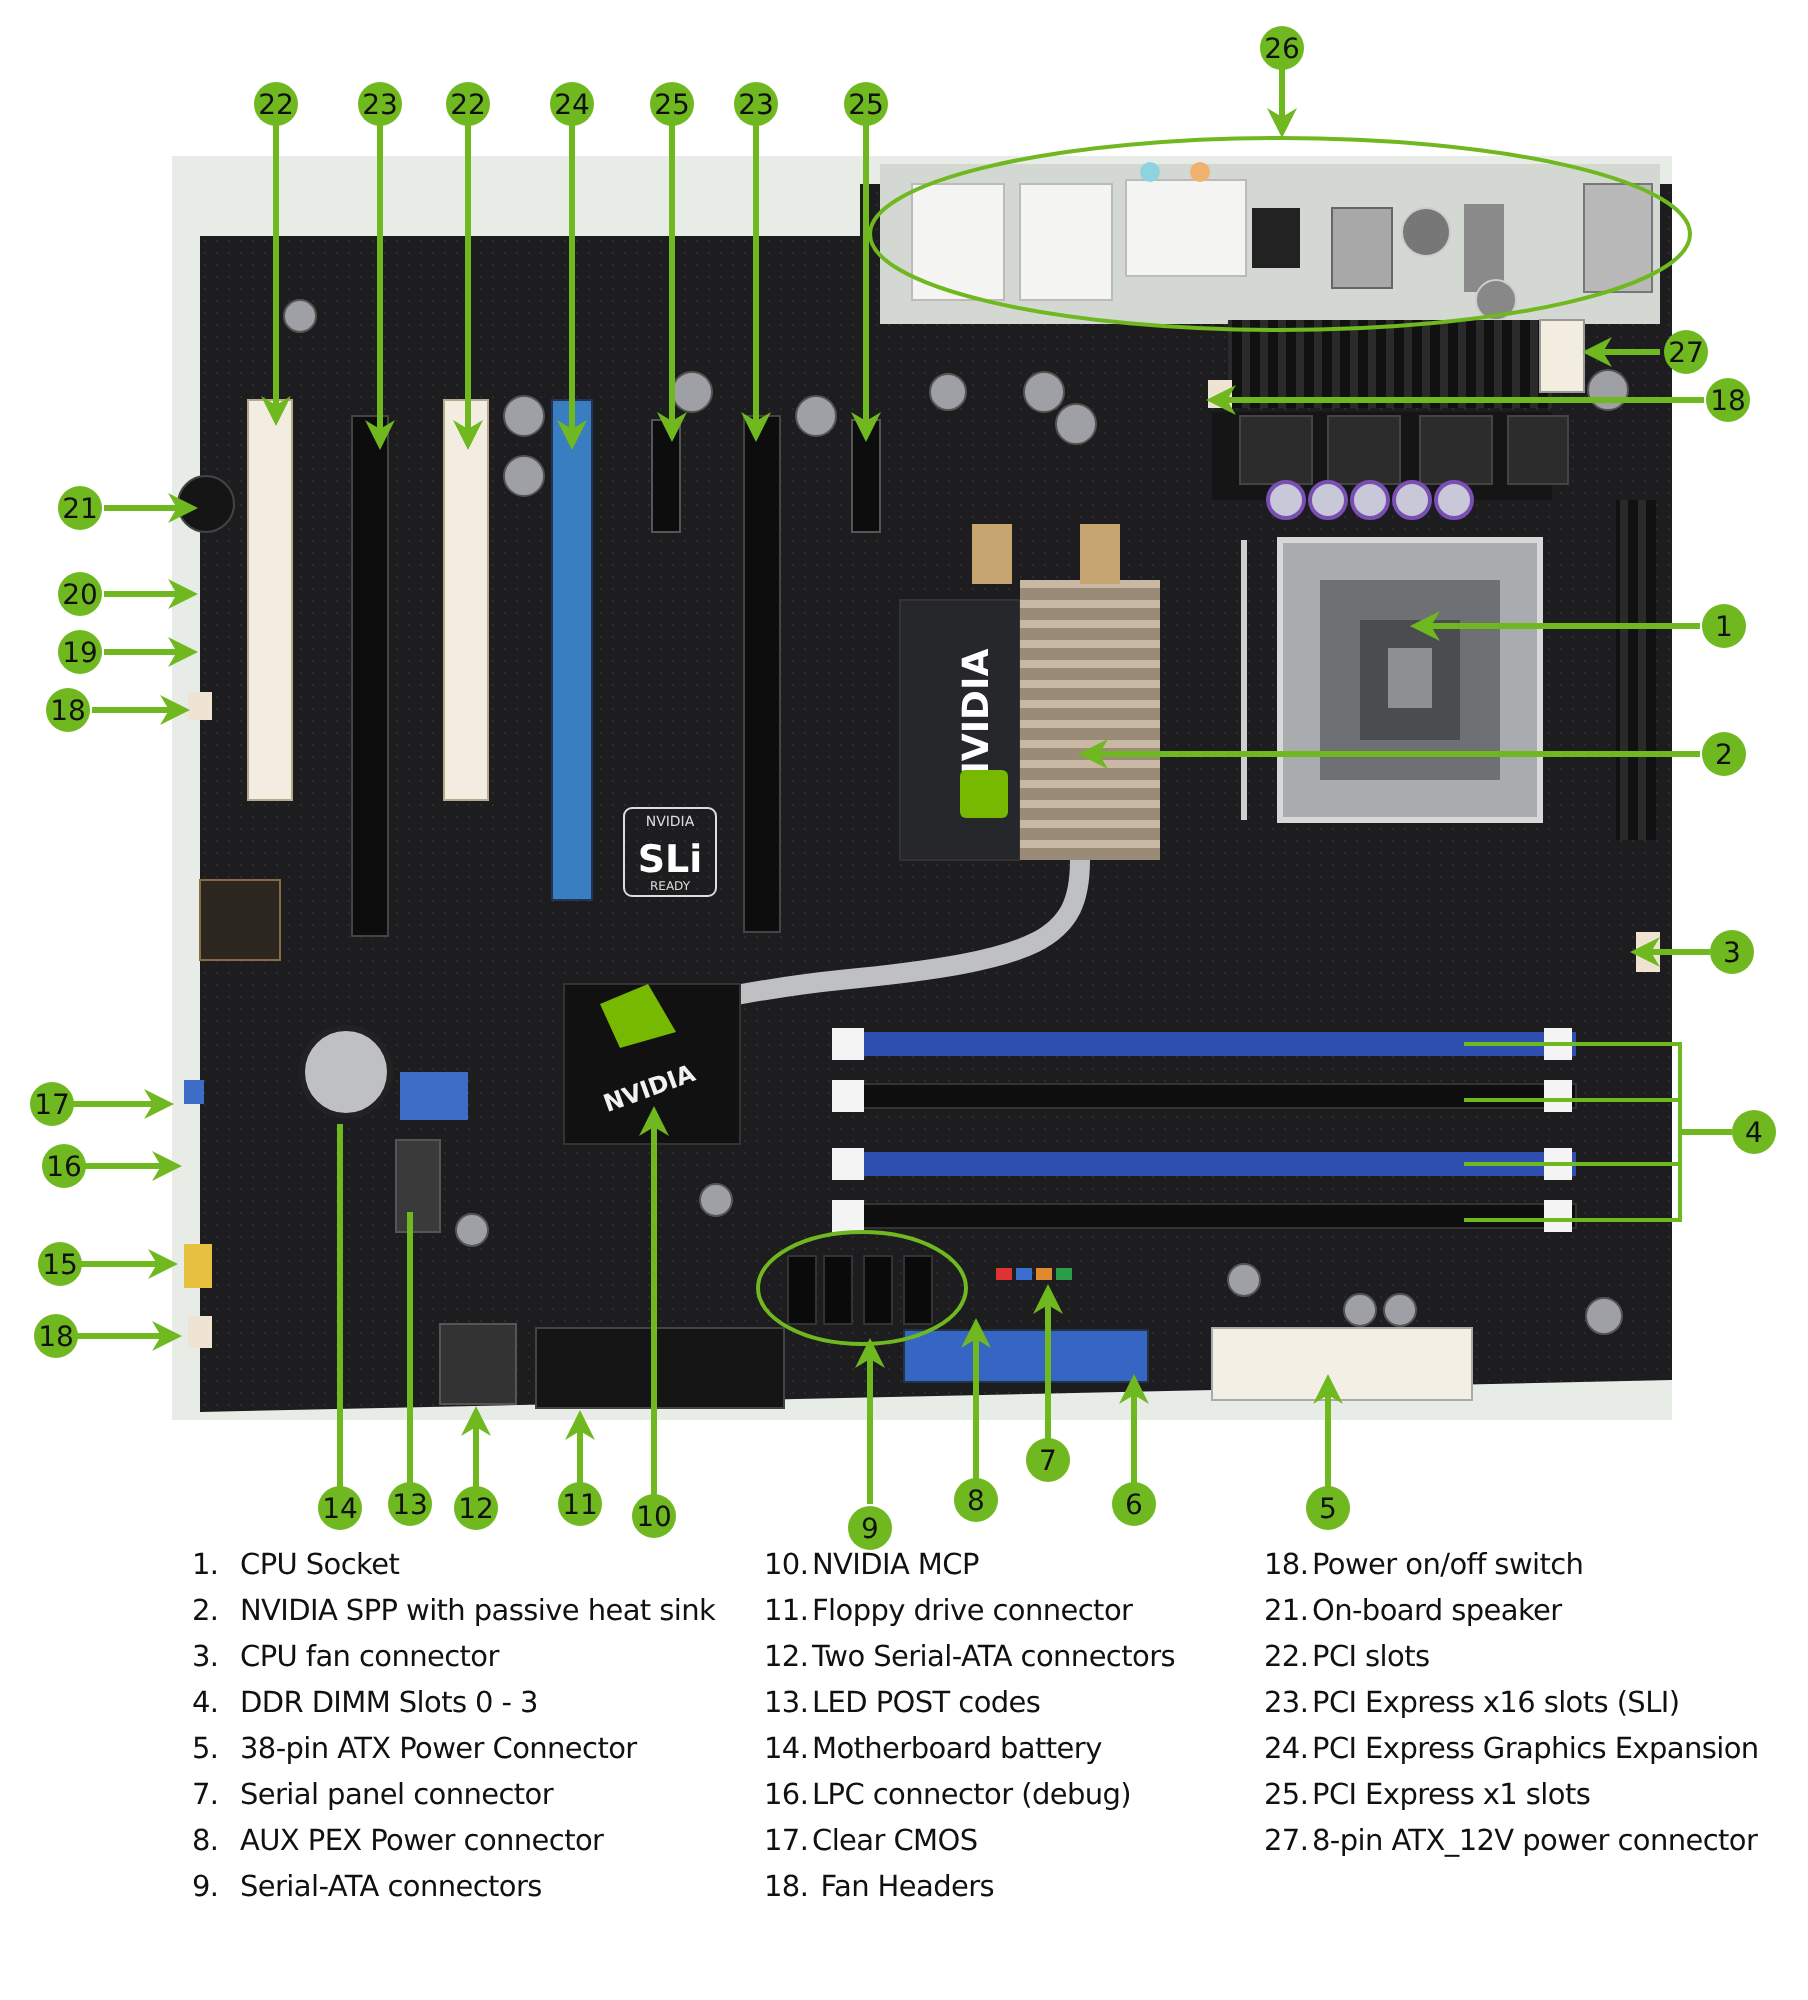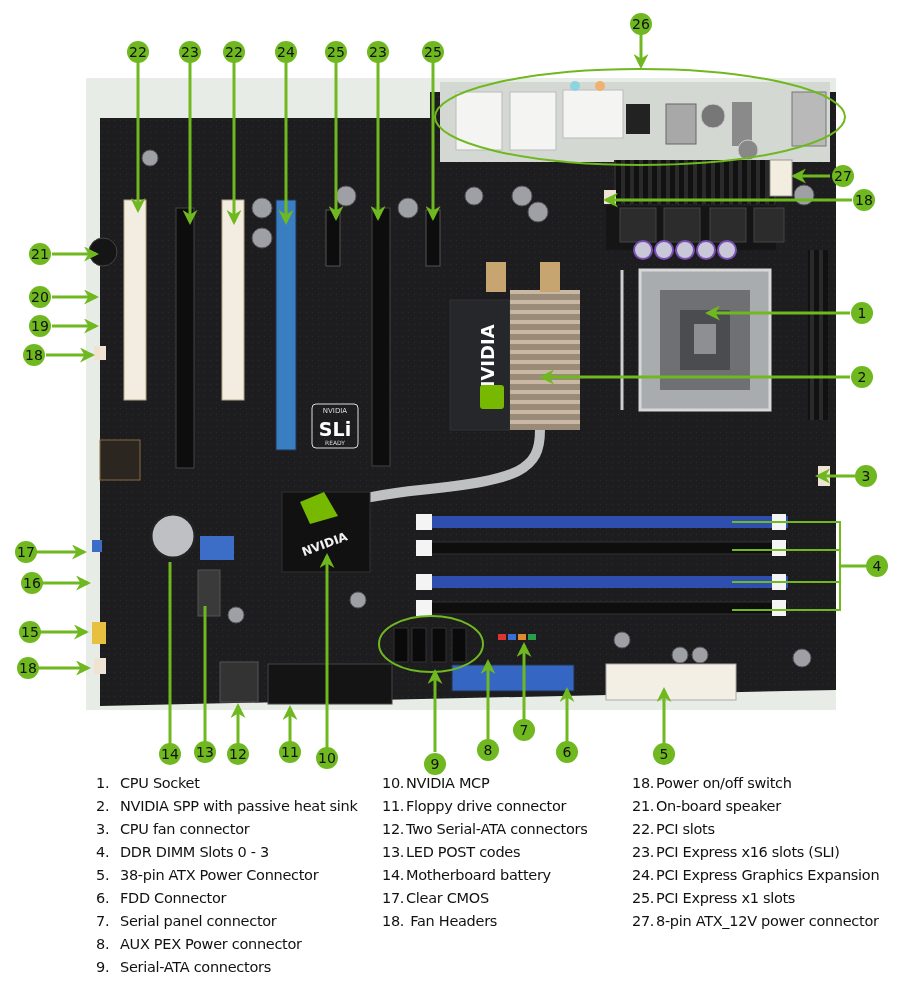--- a/index.html
+++ b/index.html
@@ -371,31 +371,31 @@
   </g>
 </svg>
 
 <div class="legend">
   <div class="legend-col col1" style="left:96px;">
     <div class="legend-item"><span class="legend-num">1.</span><span>CPU Socket</span></div>
     <div class="legend-item"><span class="legend-num">2.</span><span>NVIDIA SPP with passive heat sink</span></div>
     <div class="legend-item"><span class="legend-num">3.</span><span>CPU fan connector</span></div>
     <div class="legend-item"><span class="legend-num">4.</span><span>DDR DIMM Slots 0 - 3</span></div>
     <div class="legend-item"><span class="legend-num">5.</span><span>38-pin ATX Power Connector</span></div>
-    <div class="legend-item"><span class="legend-num">6.</span><span>FDD Connector</span></div>
     <div class="legend-item"><span class="legend-num">7.</span><span>Serial panel connector</span></div>
     <div class="legend-item"><span class="legend-num">8.</span><span>AUX PEX Power connector</span></div>
     <div class="legend-item"><span class="legend-num">9.</span><span>Serial-ATA connectors</span></div>
   </div>
   <div class="legend-col col2" style="left:382px;">
     <div class="legend-item"><span class="legend-num">10.</span><span>NVIDIA MCP</span></div>
     <div class="legend-item"><span class="legend-num">11.</span><span>Floppy drive connector</span></div>
     <div class="legend-item"><span class="legend-num">12.</span><span>Two Serial-ATA connectors</span></div>
     <div class="legend-item"><span class="legend-num">13.</span><span>LED POST codes</span></div>
     <div class="legend-item"><span class="legend-num">14.</span><span>Motherboard battery</span></div>
+    <div class="legend-item"><span class="legend-num">16.</span><span>LPC connector (debug)</span></div>
     <div class="legend-item"><span class="legend-num">17.</span><span>Clear CMOS</span></div>
     <div class="legend-item"><span class="legend-num">18.</span><span> Fan Headers</span></div>
   </div>
   <div class="legend-col col3" style="left:632px;">
     <div class="legend-item"><span class="legend-num">18.</span><span>Power on/off switch</span></div>
     <div class="legend-item"><span class="legend-num">21.</span><span>On-board speaker</span></div>
     <div class="legend-item"><span class="legend-num">22.</span><span>PCI slots</span></div>
     <div class="legend-item"><span class="legend-num">23.</span><span>PCI Express x16 slots (SLI)</span></div>
     <div class="legend-item"><span class="legend-num">24.</span><span>PCI Express Graphics Expansion</span></div>
     <div class="legend-item"><span class="legend-num">25.</span><span>PCI Express x1 slots</span></div>

